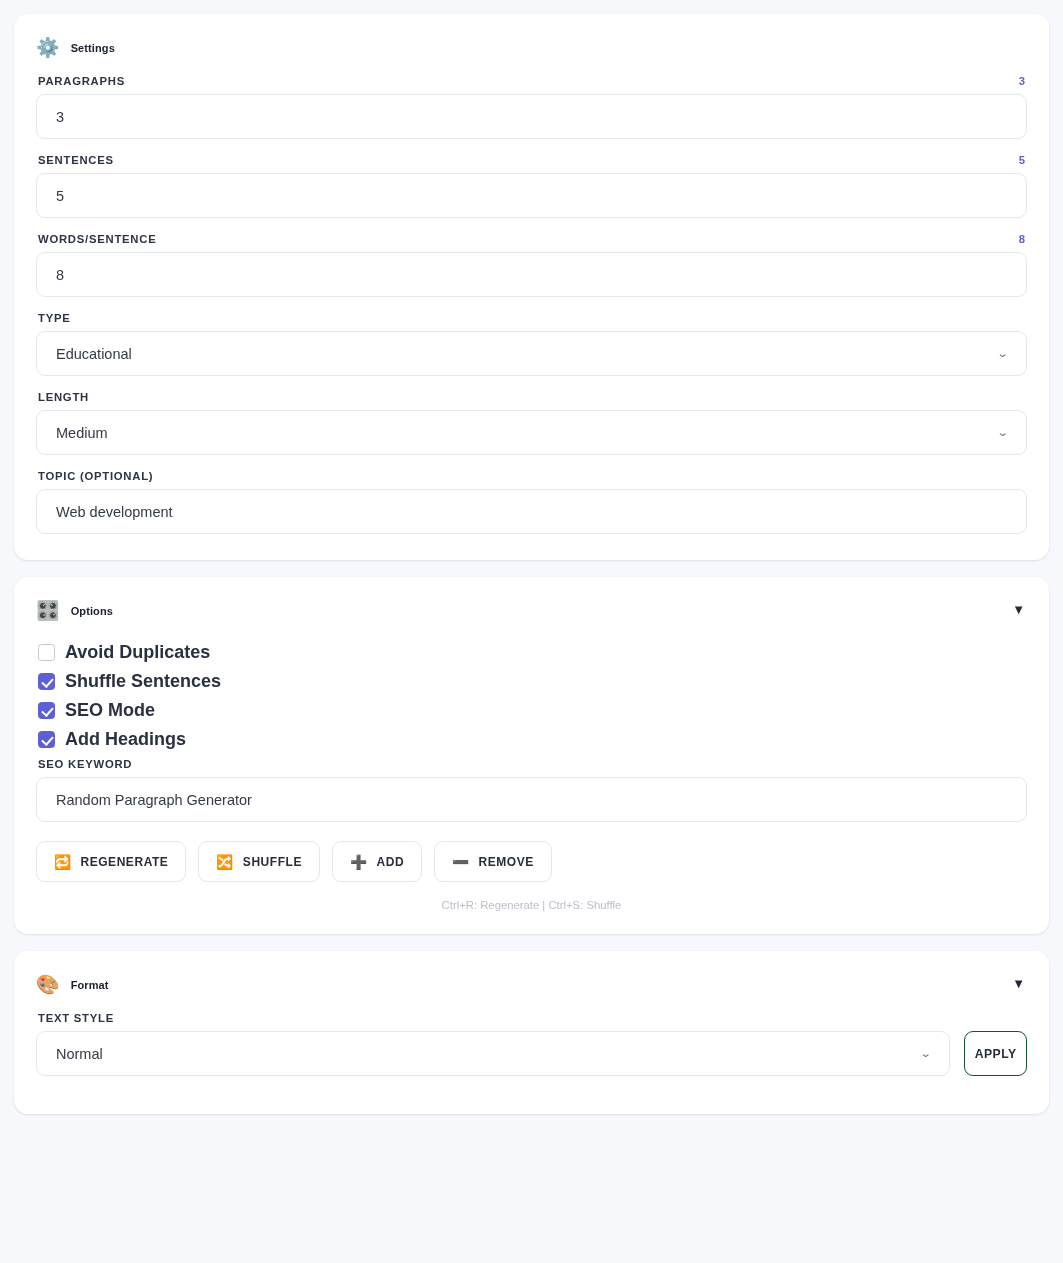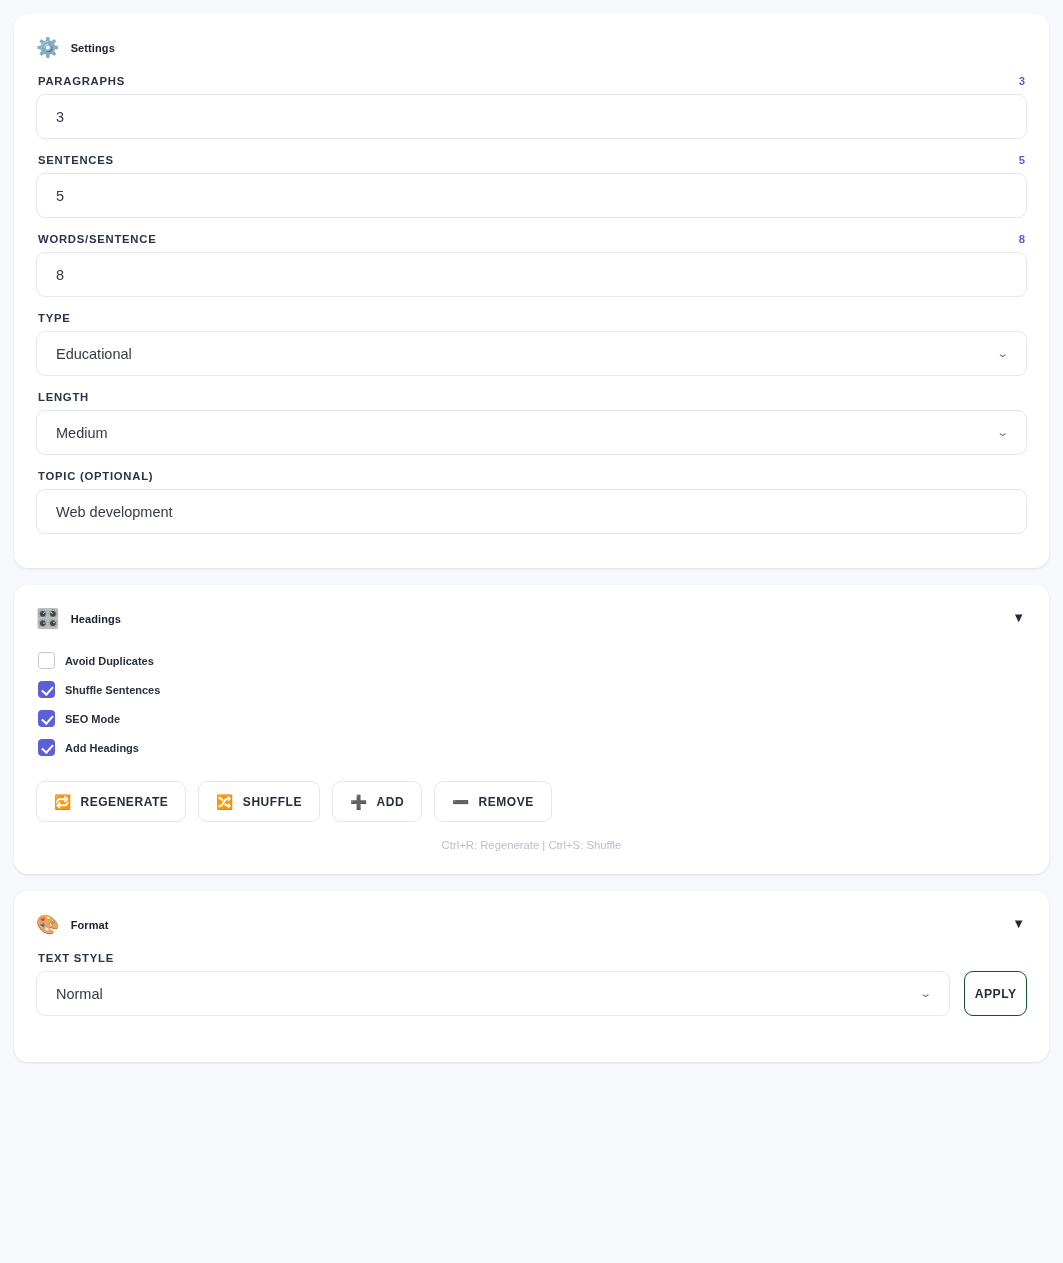--- a/index.html
+++ b/index.html
@@ -42,21 +42,21 @@
   }
   .collapse-caret {
     position: absolute;
     right: 24px;
     top: 26px;
     font-size: 13px;
     color: #252a3a;
     line-height: 1;
   }
   .field { margin-bottom: 15px; }
-  .field:last-child { margin-bottom: 12px; }
+  .field:last-child { margin-bottom: 4px; }
   .field-label-row {
     display: flex;
     justify-content: space-between;
     align-items: center;
     margin: 0 0 7px 2px;
   }
   .field-label {
     font-size: 11.3px;
     font-weight: bold;
     letter-spacing: 0.75px;
@@ -117,21 +117,21 @@
   .cbox.on::after {
     content: "";
     position: absolute;
     left: 4.6px; top: 1.6px;
     width: 5px; height: 9px;
     border: solid #fff;
     border-width: 0 2.2px 2.2px 0;
     transform: rotate(42deg);
   }
   .check-label {
-    font-size: 11px;
+    font-size: 18px;
     font-weight: bold;
     color: #2a3040;
   }
   .btn-row {
     display: flex;
     gap: 12px;
     margin-top: 19px;
   }
   .btn {
     display: flex;
@@ -242,21 +242,21 @@
       <div class="field-label-row">
         <span class="field-label">TOPIC (OPTIONAL)</span>
       </div>
       <div class="text-input">Web development</div>
     </div>
   </section>
 
   <section class="card">
     <div class="card-head">
       <span class="card-emoji">🎛️</span>
-      <span class="card-title">Headings</span>
+      <span class="card-title">Options</span>
     </div>
     <span class="collapse-caret">▼</span>
 
     <div class="check-list">
       <div class="check-row">
         <span class="cbox"></span>
         <span class="check-label">Avoid Duplicates</span>
       </div>
       <div class="check-row">
         <span class="cbox on"></span>
@@ -265,20 +265,26 @@
       <div class="check-row">
         <span class="cbox on"></span>
         <span class="check-label">SEO Mode</span>
       </div>
       <div class="check-row">
         <span class="cbox on"></span>
         <span class="check-label">Add Headings</span>
       </div>
     </div>
 
+    <div class="field">
+      <div class="field-label-row">
+        <span class="field-label">SEO KEYWORD</span>
+      </div>
+      <div class="text-input">Random Paragraph Generator</div>
+    </div>
 
     <div class="btn-row">
       <button class="btn">
         <span class="btn-emoji">🔁</span>
         <span class="btn-label">REGENERATE</span>
       </button>
       <button class="btn">
         <span class="btn-emoji">🔀</span>
         <span class="btn-label">SHUFFLE</span>
       </button>

